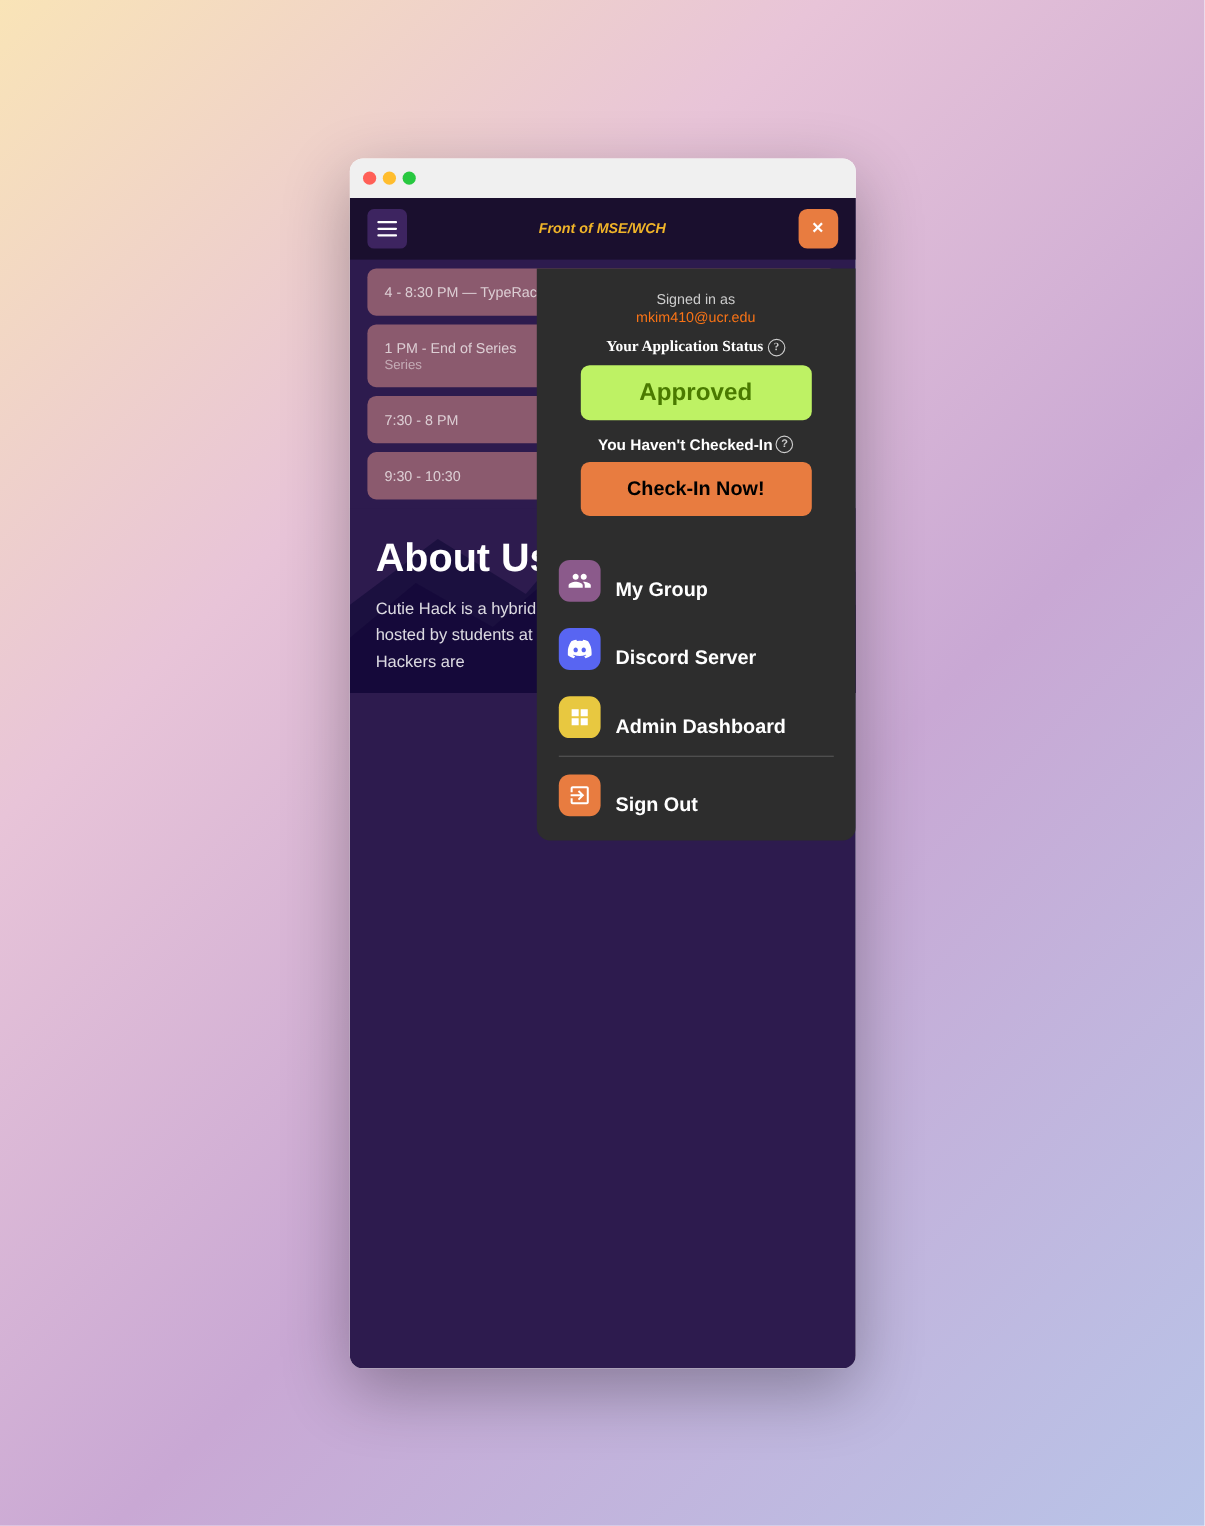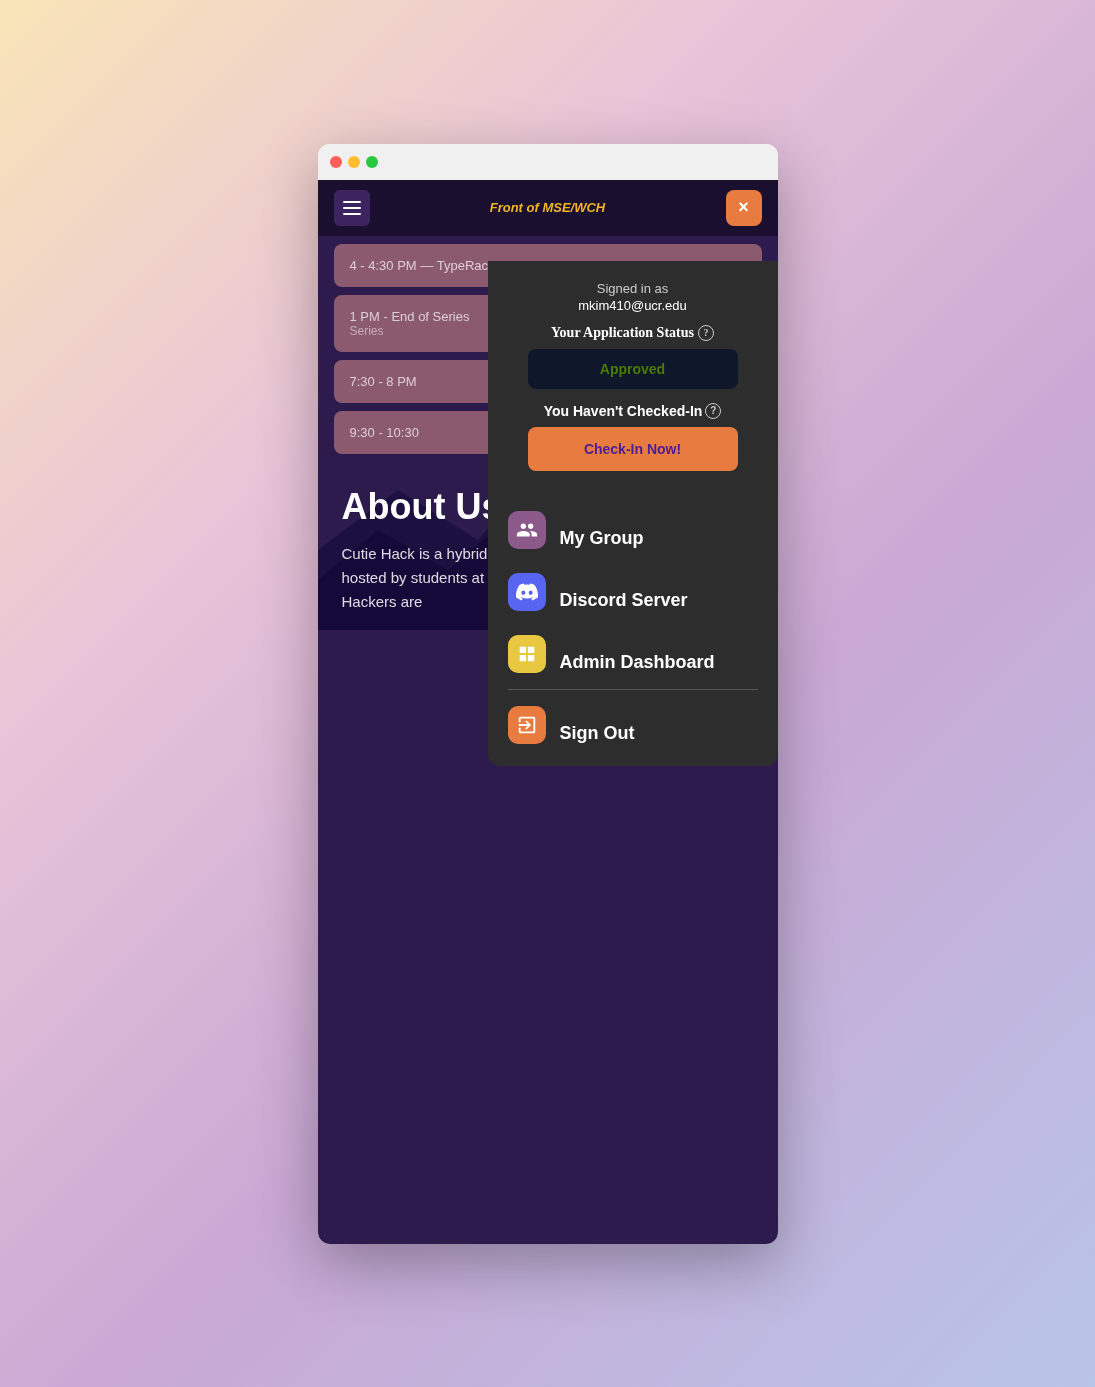--- a/index.html
+++ b/index.html
@@ -126,42 +126,42 @@
 
     .schedule-item-label {
       color: rgba(255,255,255,0.7);
       font-size: 13px;
       font-weight: 500;
     }
 
     
     .dropdown-overlay {
       position: absolute;
-      top: 17px;
+      top: 0;
       right: 0;
       width: 290px;
       background: #2d2d2d;
       border-radius: 0 0 12px 12px;
       z-index: 10;
       padding: 20px 0 10px 0;
     }
 
     .dropdown-header {
       text-align: center;
       padding: 0 20px 16px;
     }
 
     .signed-in-text {
       color: #ccc;
       font-size: 13px;
       margin-bottom: 2px;
     }
 
     .email-text {
-      color: #ffffff;
+      color: #f97316;
       font-size: 13px;
     }
 
     .app-status-label {
       color: white;
       font-weight: 700;
       font-size: 14px;
       text-align: center;
       margin-top: 12px;
       margin-bottom: 8px;
@@ -179,25 +179,25 @@
       width: 16px;
       height: 16px;
       border-radius: 50%;
       border: 1.5px solid #ccc;
       color: #ccc;
       font-size: 10px;
       font-weight: bold;
     }
 
     .approved-btn {
-      background: #0f172a;
+      background: #bef264;
       border: none;
       border-radius: 8px;
       color: #4a7a00;
-      font-size: 14px;
+      font-size: 22px;
       font-weight: 700;
       padding: 12px 0;
       width: calc(100% - 40px);
       margin: 0 20px;
       cursor: pointer;
       display: block;
     }
 
     .checkin-label {
       color: white;
@@ -208,22 +208,22 @@
       display: flex;
       align-items: center;
       justify-content: center;
       gap: 3px;
     }
 
     .checkin-btn {
       background: #e87c40;
       border: none;
       border-radius: 8px;
-      color: #4c1d95;
-      font-size: 14px;
+      color: #000000;
+      font-size: 18px;
       font-weight: 700;
       padding: 14px 0;
       width: calc(100% - 40px);
       margin: 0 20px 6px;
       cursor: pointer;
       display: block;
     }
 
     .menu-items {
       margin-top: 6px;
@@ -343,21 +343,21 @@
         <span></span>
       </button>
       <span class="app-header-title">Front of MSE/WCH</span>
       <button class="close-btn">×</button>
     </div>
 
     <div class="schedule-area">
 
       <div class="schedule-item">
         <div class="schedule-item-label">
-          <span>4 - 4:30 PM</span> — <span>TypeRacer Tournament</span>
+          <span>4 - 8:30 PM</span> — <span>TypeRacer Tournament</span>
         </div>
       </div>
       <div class="schedule-item">
         <div class="schedule-item-label">
           <span>1 PM - End of Series</span>
         </div>
         <div class="schedule-item-label" style="font-size:12px; opacity:0.7">Series</div>
       </div>
       <div class="schedule-item">
         <div class="schedule-item-label">7:30 - 8 PM</div>

